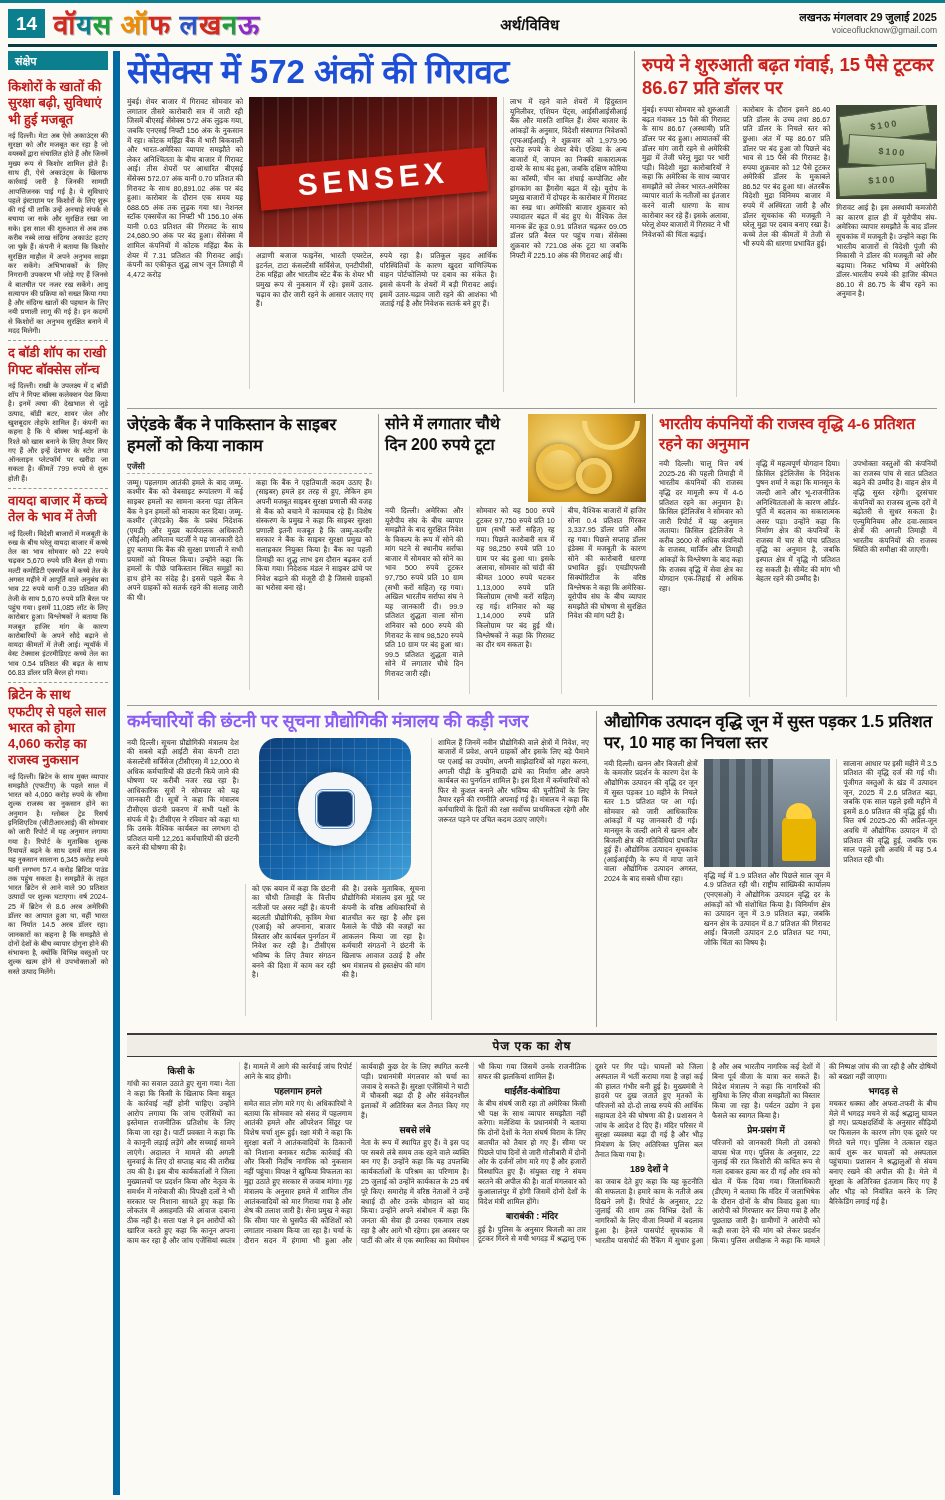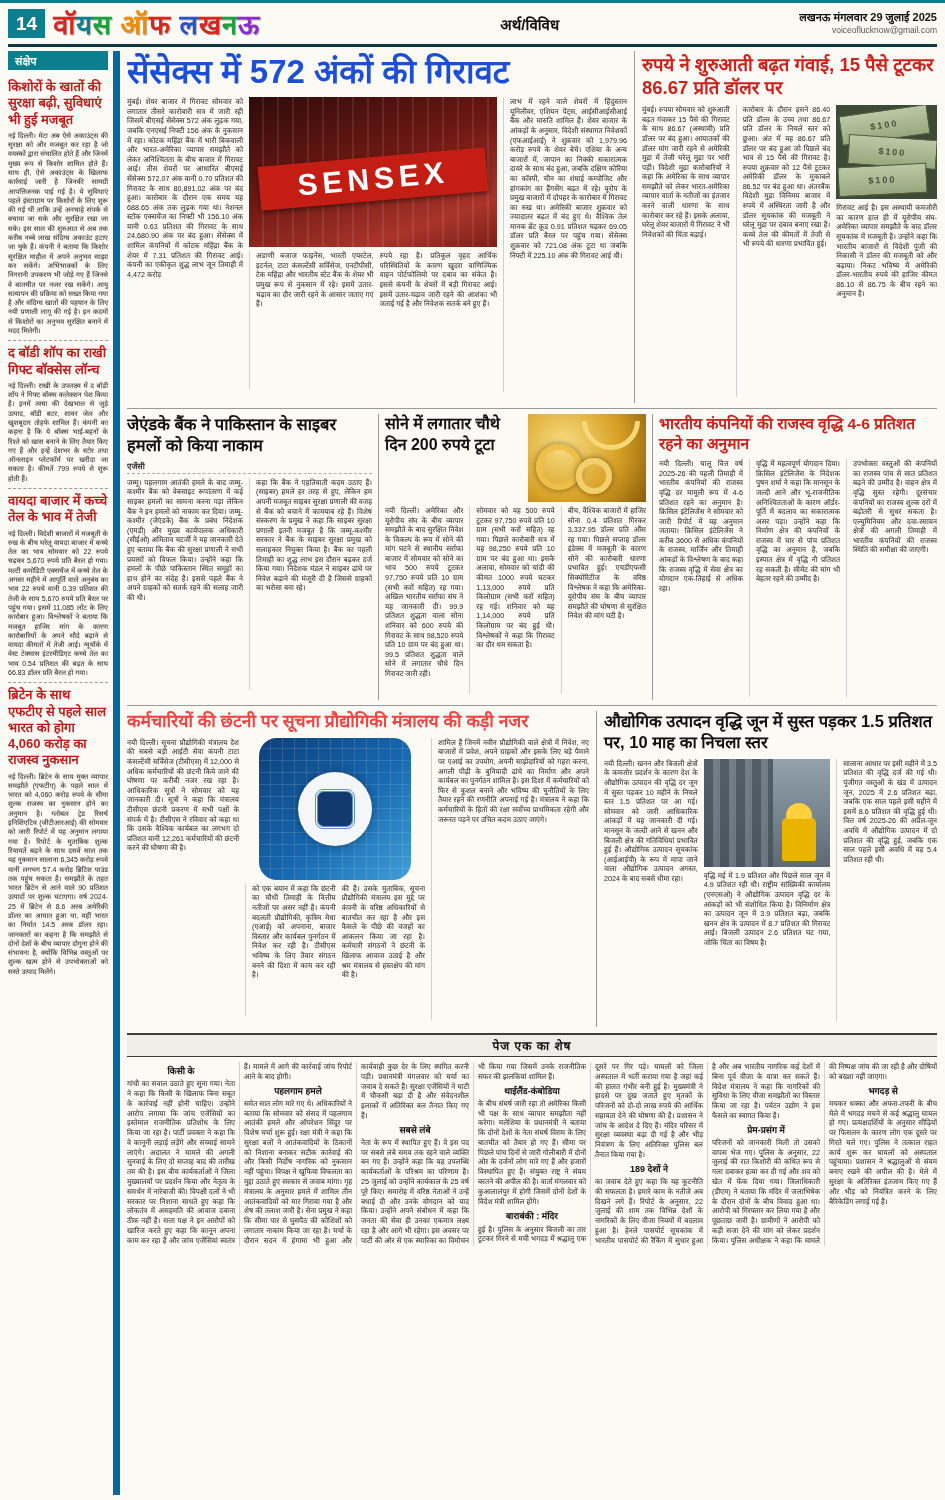--- a/index.html
+++ b/index.html
@@ -76,21 +76,21 @@
     border:5px solid #f6d878;border-top-color:transparent;border-left-color:transparent;transform:rotate(45deg);}
   .gold-cols{display:flex;gap:6px;height:188px;overflow:hidden;}
   .gold-cols .acol{flex:1;height:188px;}
   .comp-art{flex:1;padding-left:6px;overflow:hidden;}
   .comp-head{font-size:15.5px;font-weight:bold;color:#d0201c;line-height:1.3;margin-bottom:5px;}
   .comp-cols{display:flex;gap:6px;height:238px;overflow:hidden;}
   .comp-cols .acol{flex:1;height:238px;}
   
   .row3{height:322px;margin-top:5px;border-top:1px solid #9a9a9a;padding-top:5px;overflow:hidden;}
   .it-art{width:470px;flex:none;border-right:1px solid #9a9a9a;padding-right:7px;}
-  .it-head{font-size:17.5px;font-weight:bold;color:#ef4444;line-height:1.25;margin-bottom:5px;}
+  .it-head{font-size:17.5px;font-weight:bold;color:#8b5cf6;line-height:1.25;margin-bottom:5px;}
   .it-grid{display:flex;gap:6px;height:282px;overflow:hidden;}
   .it-col1{width:112px;flex:none;height:282px;}
   .it-mid{width:180px;flex:none;}
   .circuit-photo{width:152px;height:142px;margin:0 auto;border-radius:18px;position:relative;overflow:hidden;
     background:linear-gradient(135deg,#0d3f7a,#1668b0 55%,#3fa0d8);}
   .circuit-photo::after{content:"";position:absolute;inset:0;
     background:repeating-linear-gradient(0deg,transparent 0 11px,rgba(255,255,255,.12) 11px 12px),
                repeating-linear-gradient(90deg,transparent 0 11px,rgba(255,255,255,.12) 11px 12px);}
   .chip-circle{position:absolute;left:50%;top:50%;width:74px;height:74px;margin:-37px 0 0 -37px;border-radius:50%;
     background:#f4f6f8;z-index:2;display:flex;align-items:center;justify-content:center;box-shadow:0 0 10px rgba(0,0,0,.35);}

